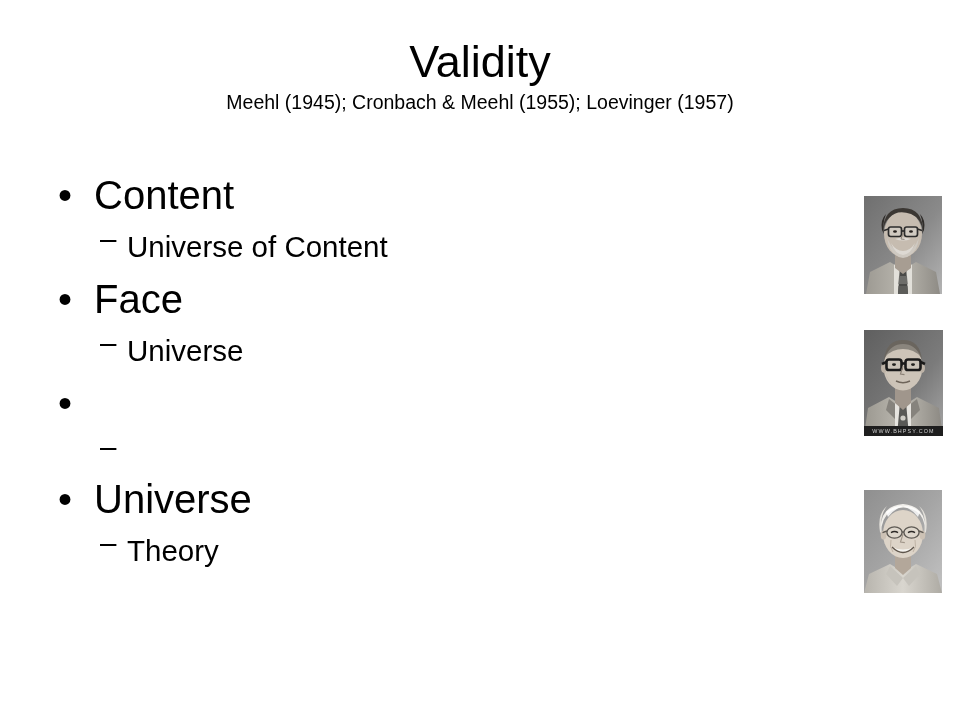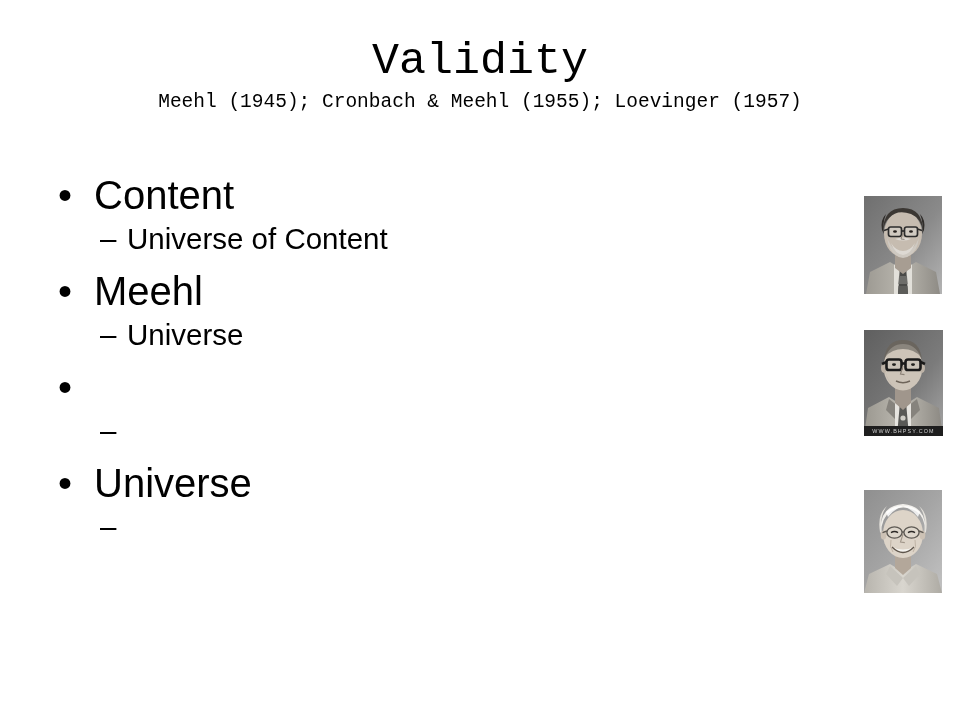--- a/index.html
+++ b/index.html
@@ -19,21 +19,20 @@
     -webkit-font-smoothing: antialiased;
   }
 
   
   #title-block {
     position: absolute;
     left: 0;
     top: 36px;
     width: 960px;
     text-align: center;
-    font-family: Liberation Mono, monospace;
   }
   #slide-title {
     font-size: 45px;
     line-height: 52px;
     font-weight: normal;
     letter-spacing: 0px;
     margin: 0;
   }
   #slide-subtitle {
     font-size: 19.5px;
@@ -81,20 +80,21 @@
   .bullet-l2 .marker {
     flex: 0 0 auto;
     width: 27px;
     font-size: 29.5px;
     line-height: 38px;
     text-align: left;
     box-sizing: border-box;
   }
   .bullet-l2 .label {
     flex: 0 1 auto;
+    margin-top: 8px;
   }
 
   .group {
     margin-bottom: 10px;
   }
   .group:last-child {
     margin-bottom: 0;
   }
 
   
@@ -145,21 +145,21 @@
       </div>
       <div class="bullet-l2">
         <span class="marker">–</span>
         <span class="label">Universe of Content</span>
       </div>
     </div>
 
     <div class="group">
       <div class="bullet-l1">
         <span class="marker">•</span>
-        <span class="label">Meehl</span>
+        <span class="label">Face</span>
       </div>
       <div class="bullet-l2">
         <span class="marker">–</span>
         <span class="label">Universe</span>
       </div>
     </div>
 
     <div class="group">
       <div class="bullet-l1">
         <span class="marker">•</span>
@@ -169,20 +169,21 @@
       </div>
     </div>
 
     <div class="group">
       <div class="bullet-l1">
         <span class="marker">•</span>
         <span class="label">Universe</span>
       </div>
       <div class="bullet-l2">
         <span class="marker">–</span>
+        <span class="label">Theory</span>
       </div>
     </div>
 
   </div>
 
   <div class="portrait" id="portrait-meehl">
     <svg viewBox="0 0 78 98" preserveAspectRatio="none">
       <defs>
         <linearGradient id="bgMe" x1="0" y1="0" x2="1" y2="1">
           <stop offset="0%" stop-color="#6f6f6f"></stop>

